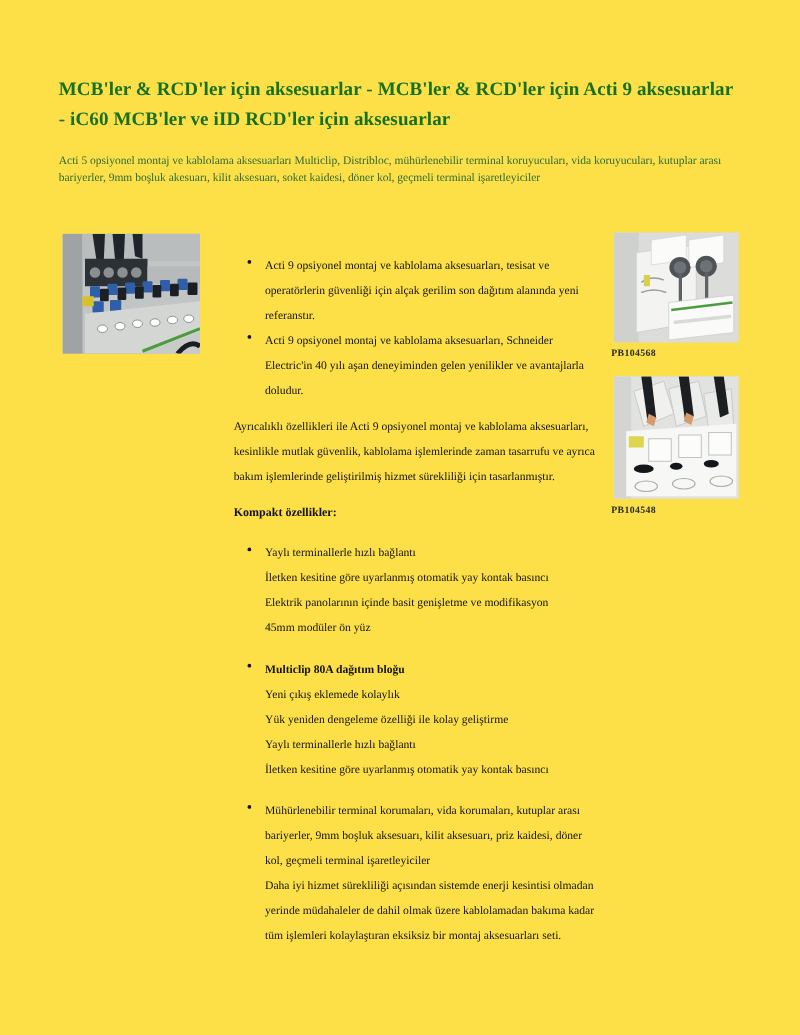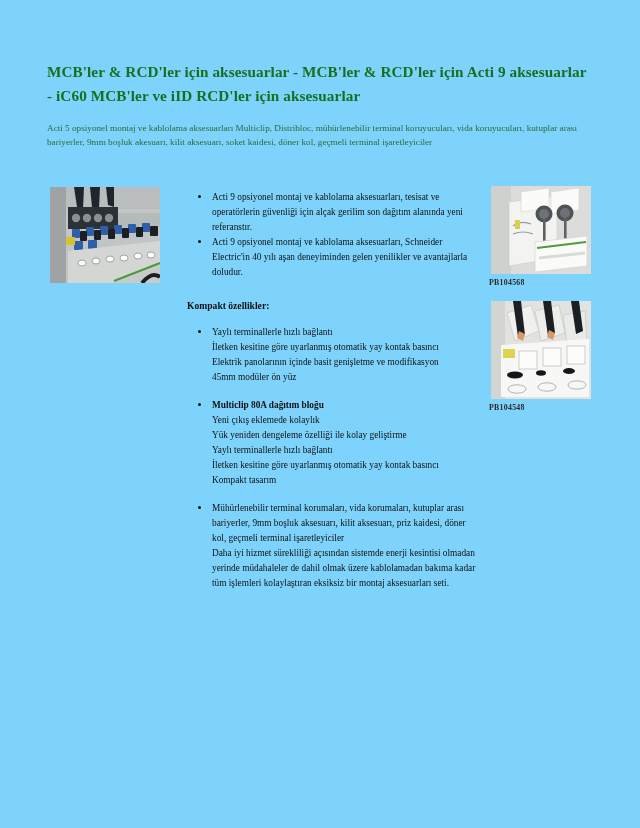--- a/index.html
+++ b/index.html
@@ -14,21 +14,21 @@
     font-family: "Liberation Serif", "DejaVu Serif", serif;
     color: #000000;
     overflow: hidden;
   }
 
   .page {
     position: absolute;
     left: 0; top: 0;
     width: 640px;
     height: 828px;
-    background: #7dd3fc;
+    background: #fde047;
   }
 
   
   .title {
     position: absolute;
     left: 47px;
     top: 60px;
     width: 546px;
     font-size: 15.2px;
     line-height: 24px;
@@ -87,24 +87,24 @@
     color: #2b2b2b;
     letter-spacing: 0.3px;
     margin-top: 3px;
     font-family: "Liberation Serif", serif;
   }
 
   
   .body-col {
     position: absolute;
     left: 187px;
-    top: 190px;
+    top: 203px;
     width: 290px;
     font-size: 9.3px;
-    line-height: 15px;
+    line-height: 20px;
     color: #111111;
   }
 
   ul.bl {
     list-style: none;
     margin: 0;
     padding: 0;
   }
   ul.bl > li {
     position: relative;
@@ -276,20 +276,21 @@
         <span>Acti 9 opsiyonel montaj ve kablolama aksesuarları, tesisat ve operatörlerin güvenliği için alçak gerilim son dağıtım alanında yeni referanstır.</span>
       </li>
       <li>
         <span class="dot"></span>
         <span>Acti 9 opsiyonel montaj ve kablolama aksesuarları, Schneider Electric'in 40 yılı aşan deneyiminden gelen yenilikler ve avantajlarla doludur.</span>
       </li>
     </ul>
 
     <div class="spacer-sm"></div>
 
+    <p class="para">Ayrıcalıklı özellikleri ile Acti 9 opsiyonel montaj ve kablolama aksesuarları, kesinlikle mutlak güvenlik, kablolama işlemlerinde zaman tasarrufu ve ayrıca bakım işlemlerinde geliştirilmiş hizmet sürekliliği için tasarlanmıştır.</p>
 
     <div class="spacer-sm"></div>
 
     <p class="heading">Kompakt özellikler:</p>
 
     <div class="spacer-md"></div>
 
     <ul class="bl">
 
       <li>
@@ -302,21 +303,20 @@
 
       <div class="spacer-lg"></div>
 
       <li>
         <span class="dot"></span>
         <span class="bold line">Multiclip 80A dağıtım bloğu</span>
         <span class="line">Yeni çıkış eklemede kolaylık</span>
         <span class="line">Yük yeniden dengeleme özelliği ile kolay geliştirme</span>
         <span class="line">Yaylı terminallerle hızlı bağlantı</span>
         <span class="line">İletken kesitine göre uyarlanmış otomatik yay kontak basıncı</span>
-        <span class="line">Kompakt tasarım</span>
       </li>
 
       <div class="spacer-lg"></div>
 
       <li>
         <span class="dot"></span>
         <span class="line">Mühürlenebilir terminal korumaları, vida korumaları, kutuplar arası bariyerler, 9mm boşluk aksesuarı, kilit aksesuarı, priz kaidesi, döner kol, geçmeli terminal işaretleyiciler</span>
         <span class="line">Daha iyi hizmet sürekliliği açısından sistemde enerji kesintisi olmadan yerinde müdahaleler de dahil olmak üzere kablolamadan bakıma kadar tüm işlemleri kolaylaştıran eksiksiz bir montaj aksesuarları seti.</span>
       </li>
 

